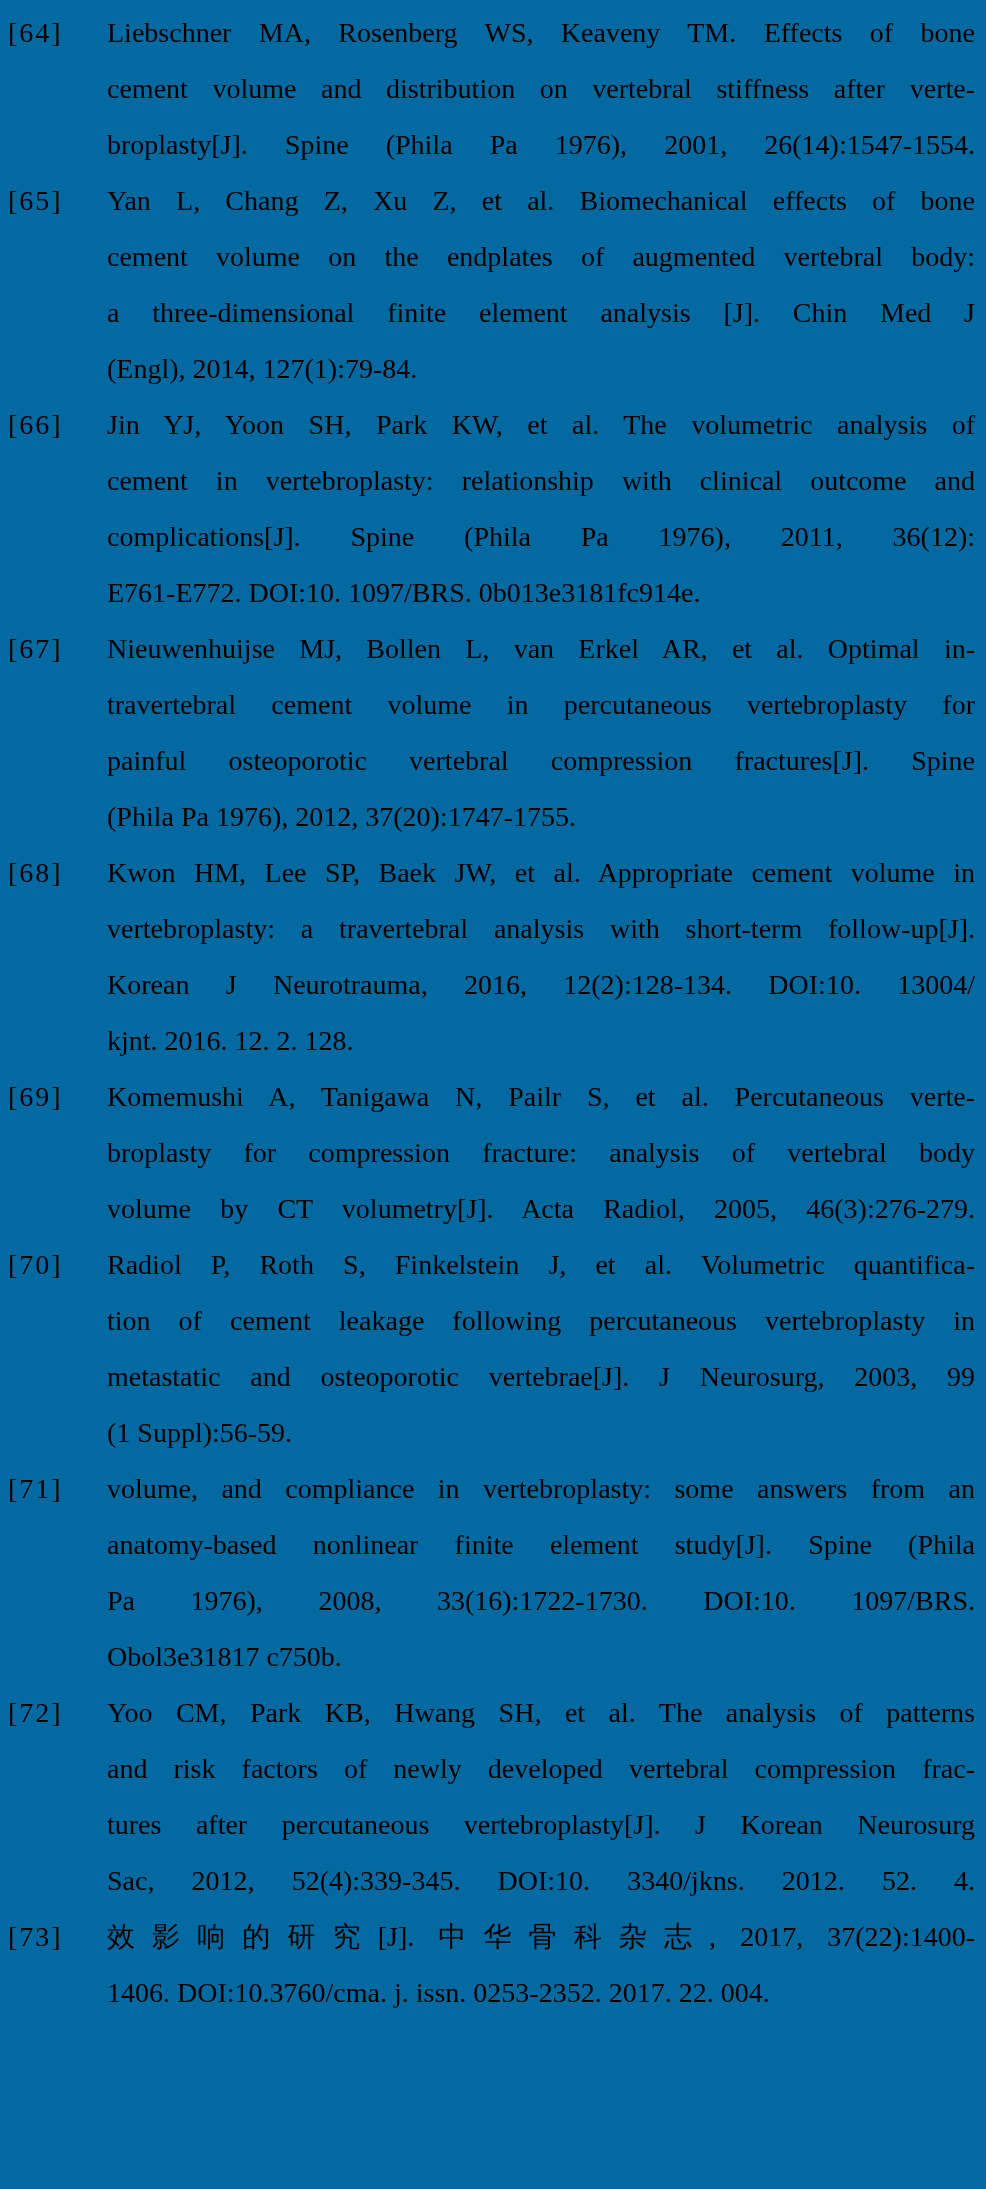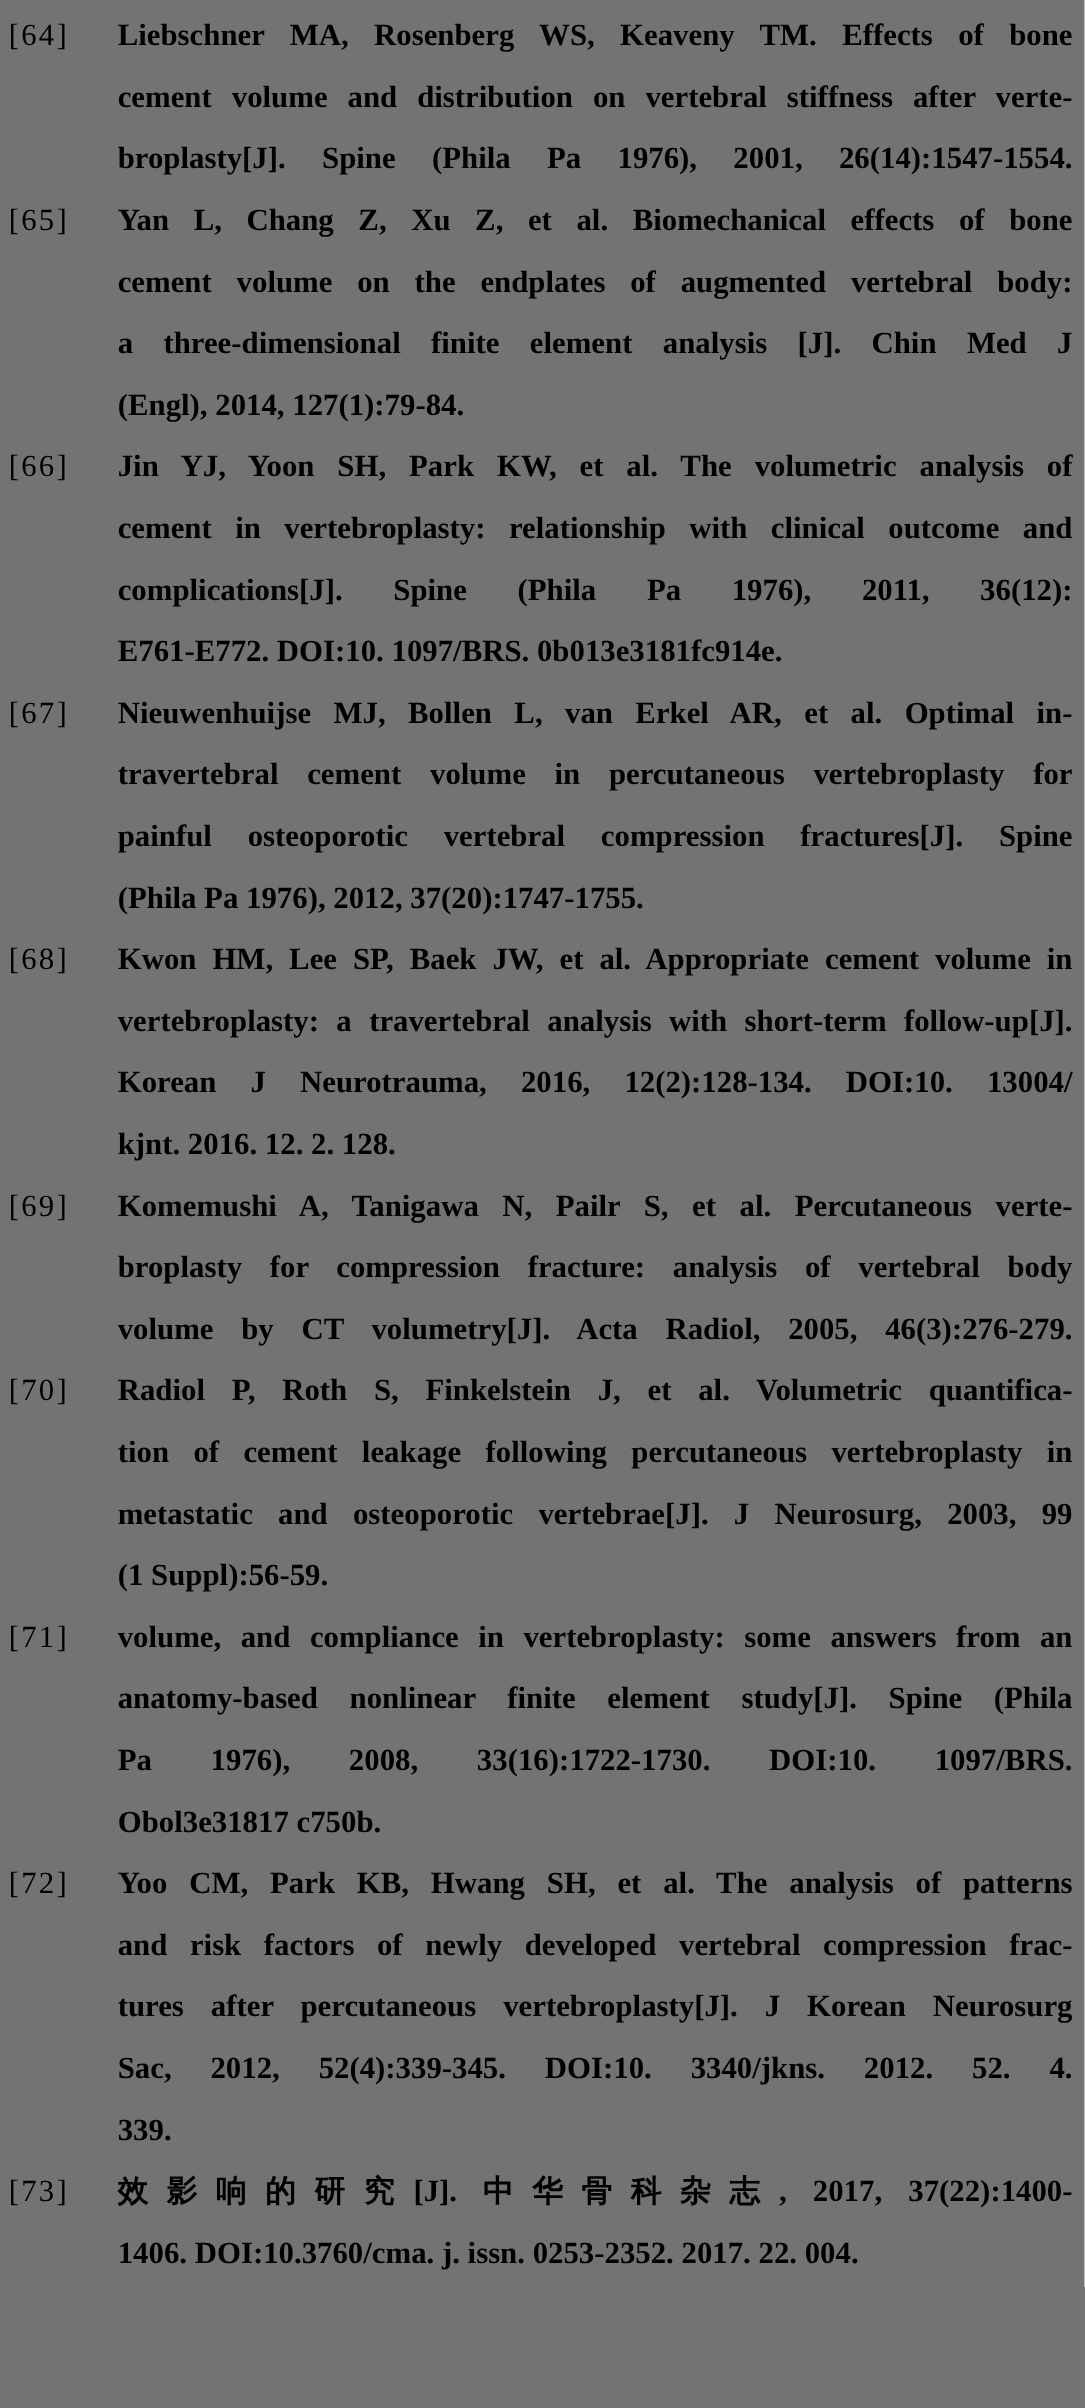--- a/index.html
+++ b/index.html
@@ -4,21 +4,21 @@
 <style>
   html, body {
     margin: 0;
     padding: 0;
     background: #ffffff;
   }
   .page {
     position: relative;
     width: 986px;
     height: 2189px;
-    background: #737373;
+    background: #0369a1;
     color: #000000;
     font-family: "Liberation Serif", "DejaVu Serif", serif;
     font-size: 28px;
     box-sizing: border-box;
     padding-top: 5px;
     overflow: hidden;
   }
   .ref-list {
     list-style: none;
     margin: 0;
@@ -37,21 +37,20 @@
     white-space: nowrap;
   }
   .ref-body {
     flex: 1 1 auto;
     min-width: 0;
     padding-right: 11px;
   }
   .line {
     line-height: 56px;
     text-align: justify;
-    font-weight: bold;
   }
   .line.jl {
     
     text-align-last: justify;
   }
   .line.ll {
     
     text-align-last: left;
   }
 </style>
@@ -139,21 +138,20 @@
       </div>
     </li>
 
     <li class="ref">
       <span class="ref-label">[72]</span>
       <div class="ref-body">
         <div class="line jl">Yoo CM, Park KB, Hwang SH, et al. The analysis of patterns</div>
         <div class="line jl">and risk factors of newly developed vertebral compression frac-</div>
         <div class="line jl">tures after percutaneous vertebroplasty[J]. J Korean Neurosurg</div>
         <div class="line jl">Sac, 2012, 52(4):339-345. DOI:10. 3340/jkns. 2012. 52. 4.</div>
-        <div class="line ll">339.</div>
       </div>
     </li>
 
     <li class="ref">
       <span class="ref-label">[73]</span>
       <div class="ref-body">
         <div class="line jl">效影响的研究[J]. 中华骨科杂志, 2017, 37(22):1400-</div>
         <div class="line ll">1406. DOI:10.3760/cma. j. issn. 0253-2352. 2017. 22. 004.</div>
       </div>
     </li>

